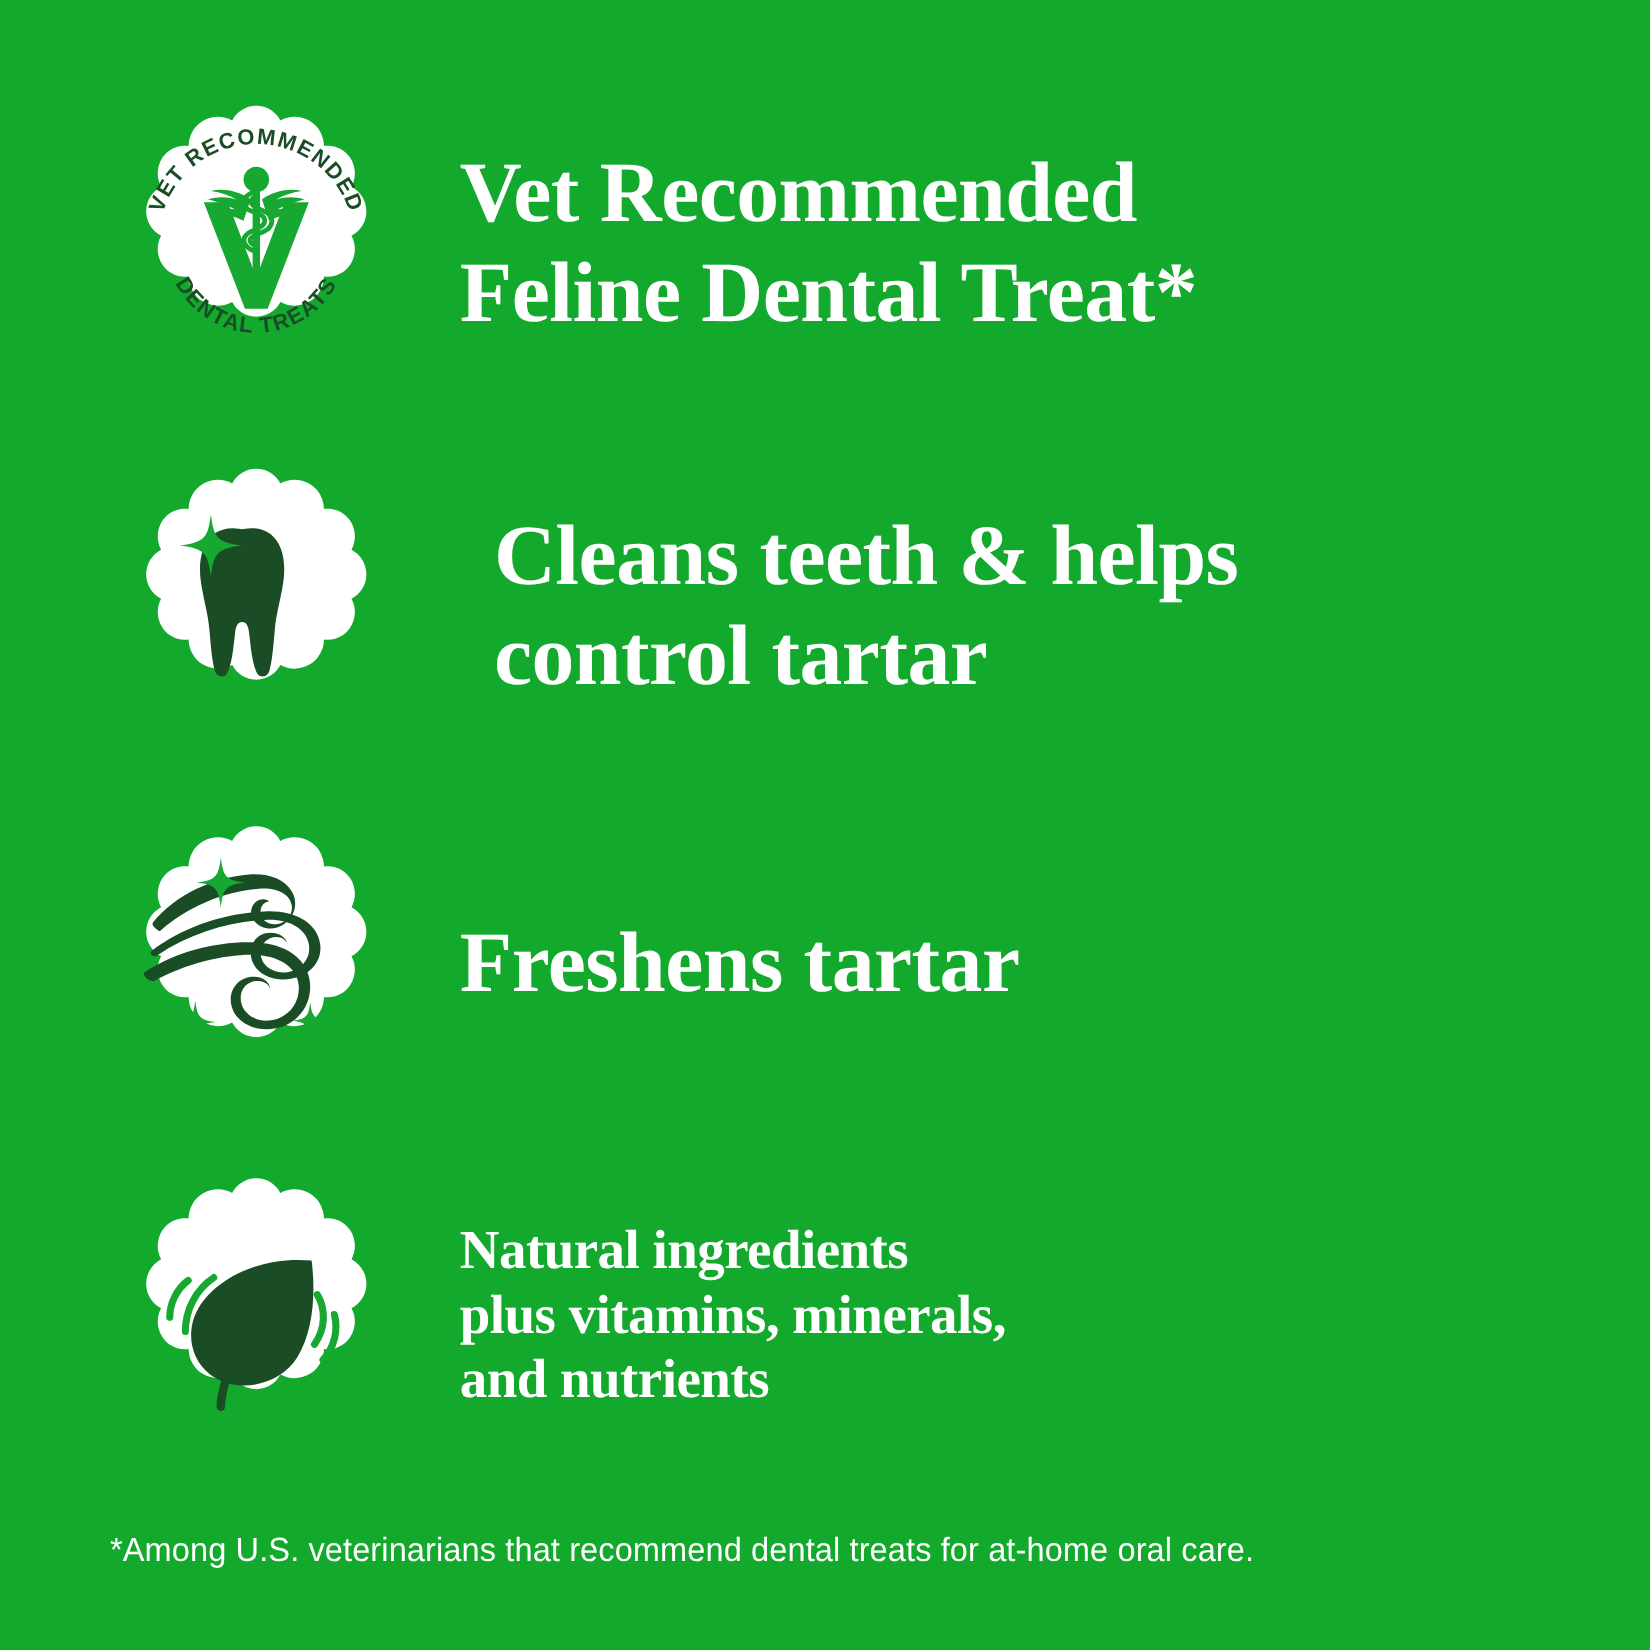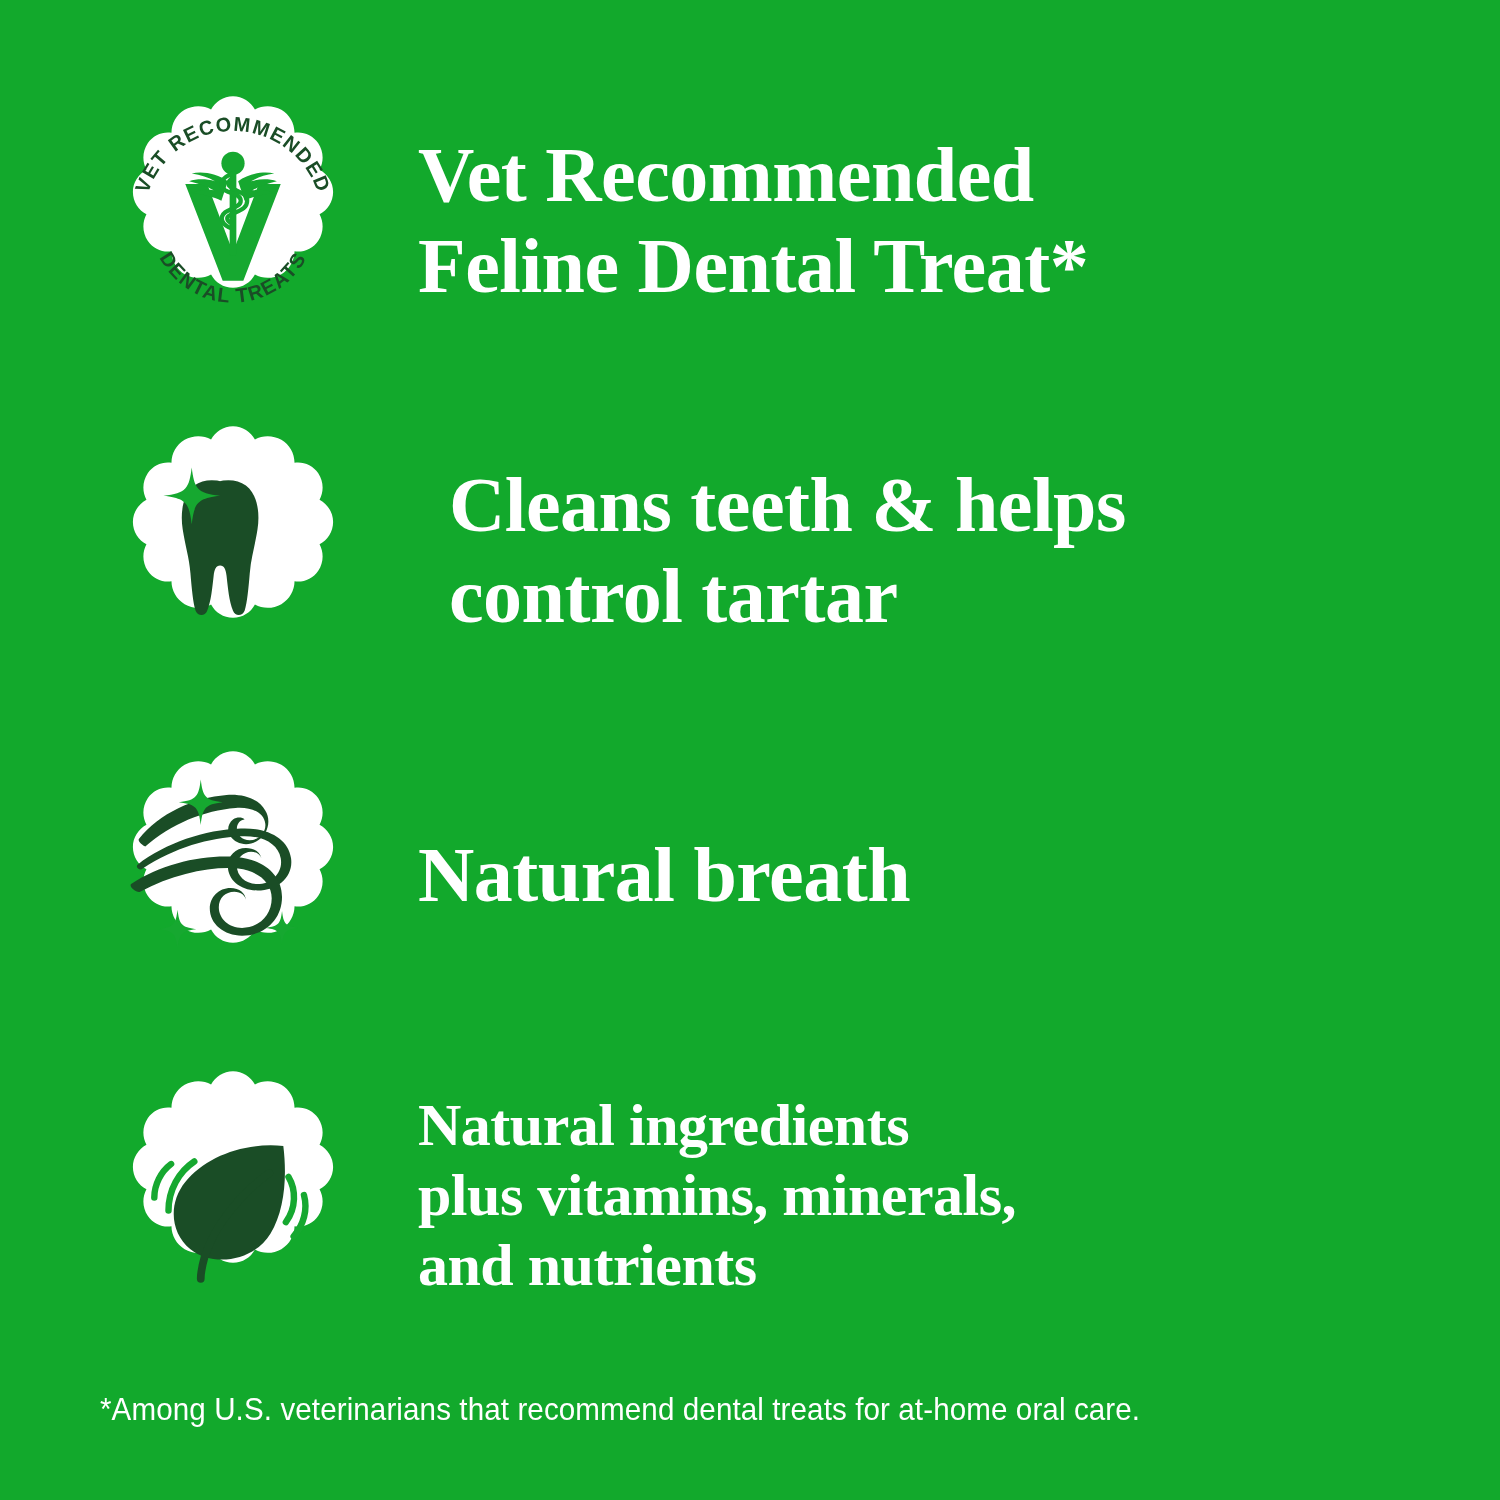--- a/index.html
+++ b/index.html
@@ -57,21 +57,21 @@
     font-family: "Liberation Serif", "DejaVu Serif", serif;
     font-weight: 700;
     font-size: 78px;
     line-height: 1.17;
     letter-spacing: -0.5px;
     margin-left: 48px;
     white-space: pre-line;
     text-rendering: optimizeLegibility;
   }
 
-  .feature-text.big { font-size: 60px; }
+  .feature-text.big { font-size: 50px; }
 
   
   .footnote {
     position: absolute;
     left: 100px;
     top: 1392px;
     width: 1320px;
     color: #FFFFFF;
     font-family: "Liberation Sans", "DejaVu Sans", sans-serif;
     font-size: 30.5px;
@@ -218,21 +218,21 @@
           <g>
             <path fill="#16A830" d="M57 127 c1.4 11 2.8 13.6 14.5 15 c-11.7 1.4 -13.1 4 -14.5 15
                                      c-1.4-11 -2.8-13.6 -14.5-15 c11.7-1.4 13.1-4 14.5-15 z"></path>
           </g>
           <g>
             <path fill="#16A830" d="M138 128 c1.2 9.6 2.4 11.8 12.6 13 c-10.2 1.2 -11.4 3.4 -12.6 13
                                      c-1.2-9.6 -2.4-11.8 -12.6-13 c10.2-1.2 11.4-3.4 12.6-13 z"></path>
           </g>
         </svg>
       </div>
-      <div class="feature-text">Natural breath</div>
+      <div class="feature-text">Freshens tartar</div>
     </div>
 
     <div class="feature-row row-4">
       <div class="badge-wrap">
         <svg class="badge-svg" width="258" height="258" viewBox="0 0 200 200" aria-hidden="true">
           <g>
             <path fill="#FFFFFF" d="
               M100 4
               c7.4 0 13.8 4.2 17 10.3 c6.2-3.5 14.1-3.4 20.5 0.3 c6.4 3.7 10.1 10.6 10.2 17.7
               c7-1 14.2 1.9 18.4 8.2 c4.2 6.3 4.4 14.2 1 20.5 c6.2 3.3 10.5 9.8 10.5 17.3

